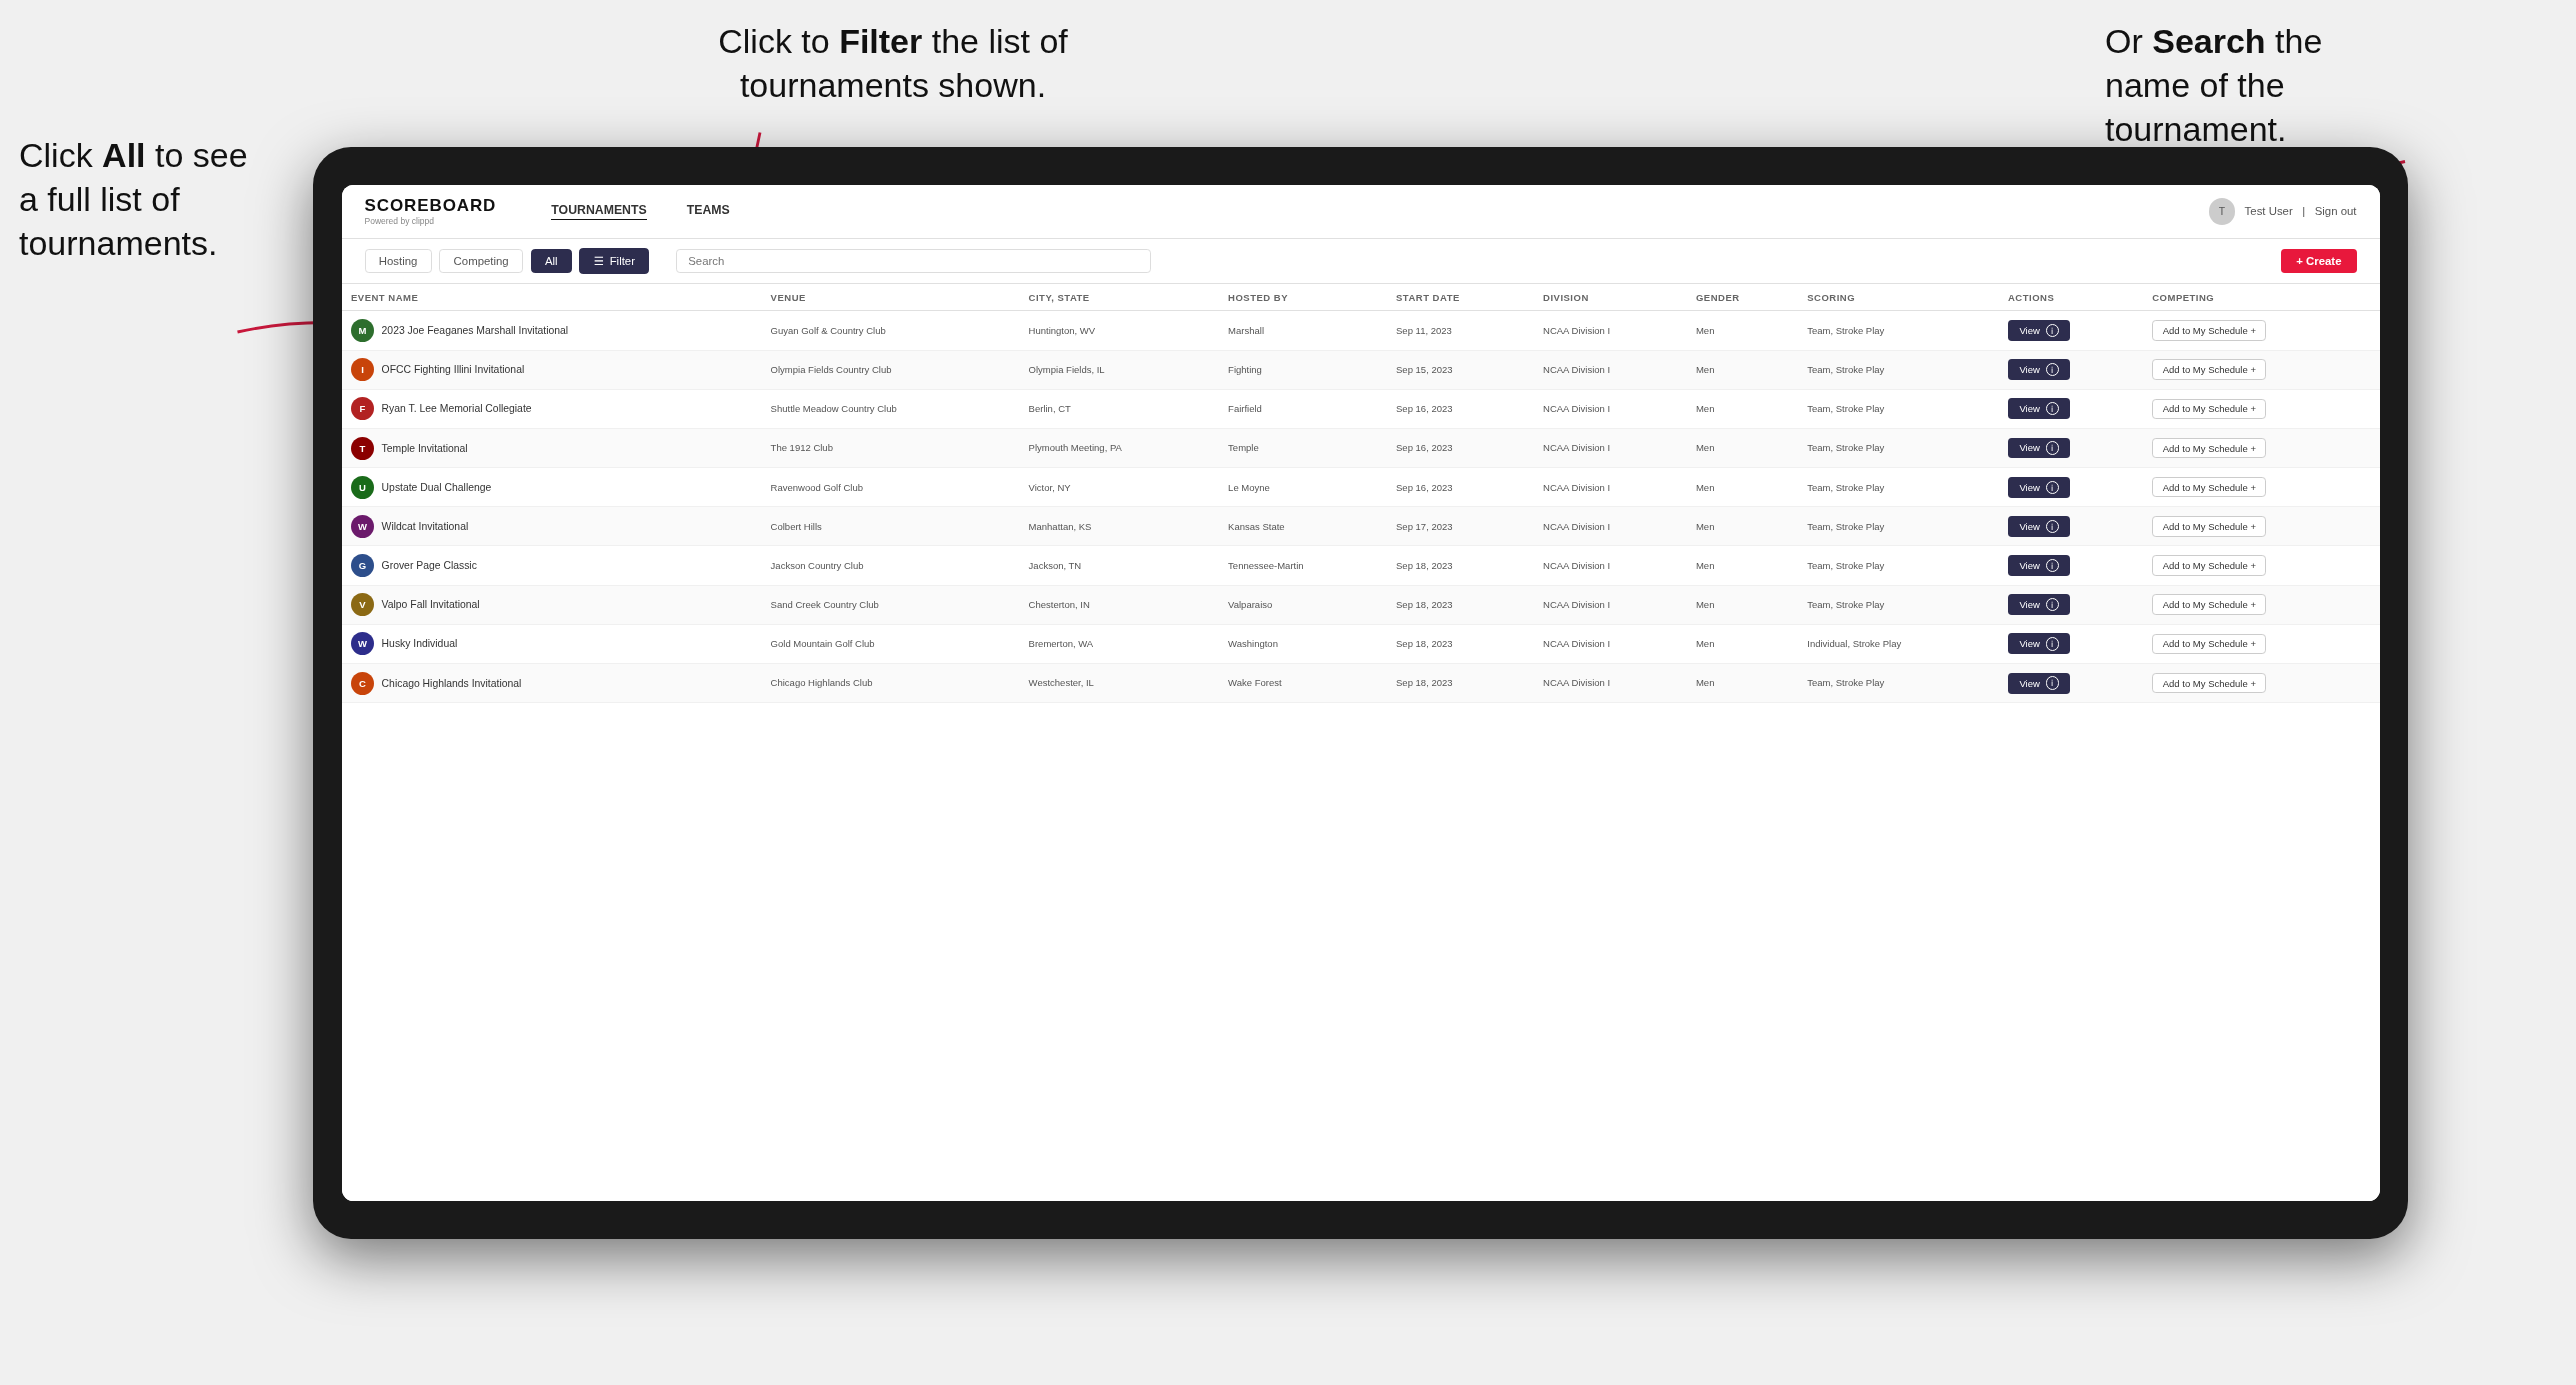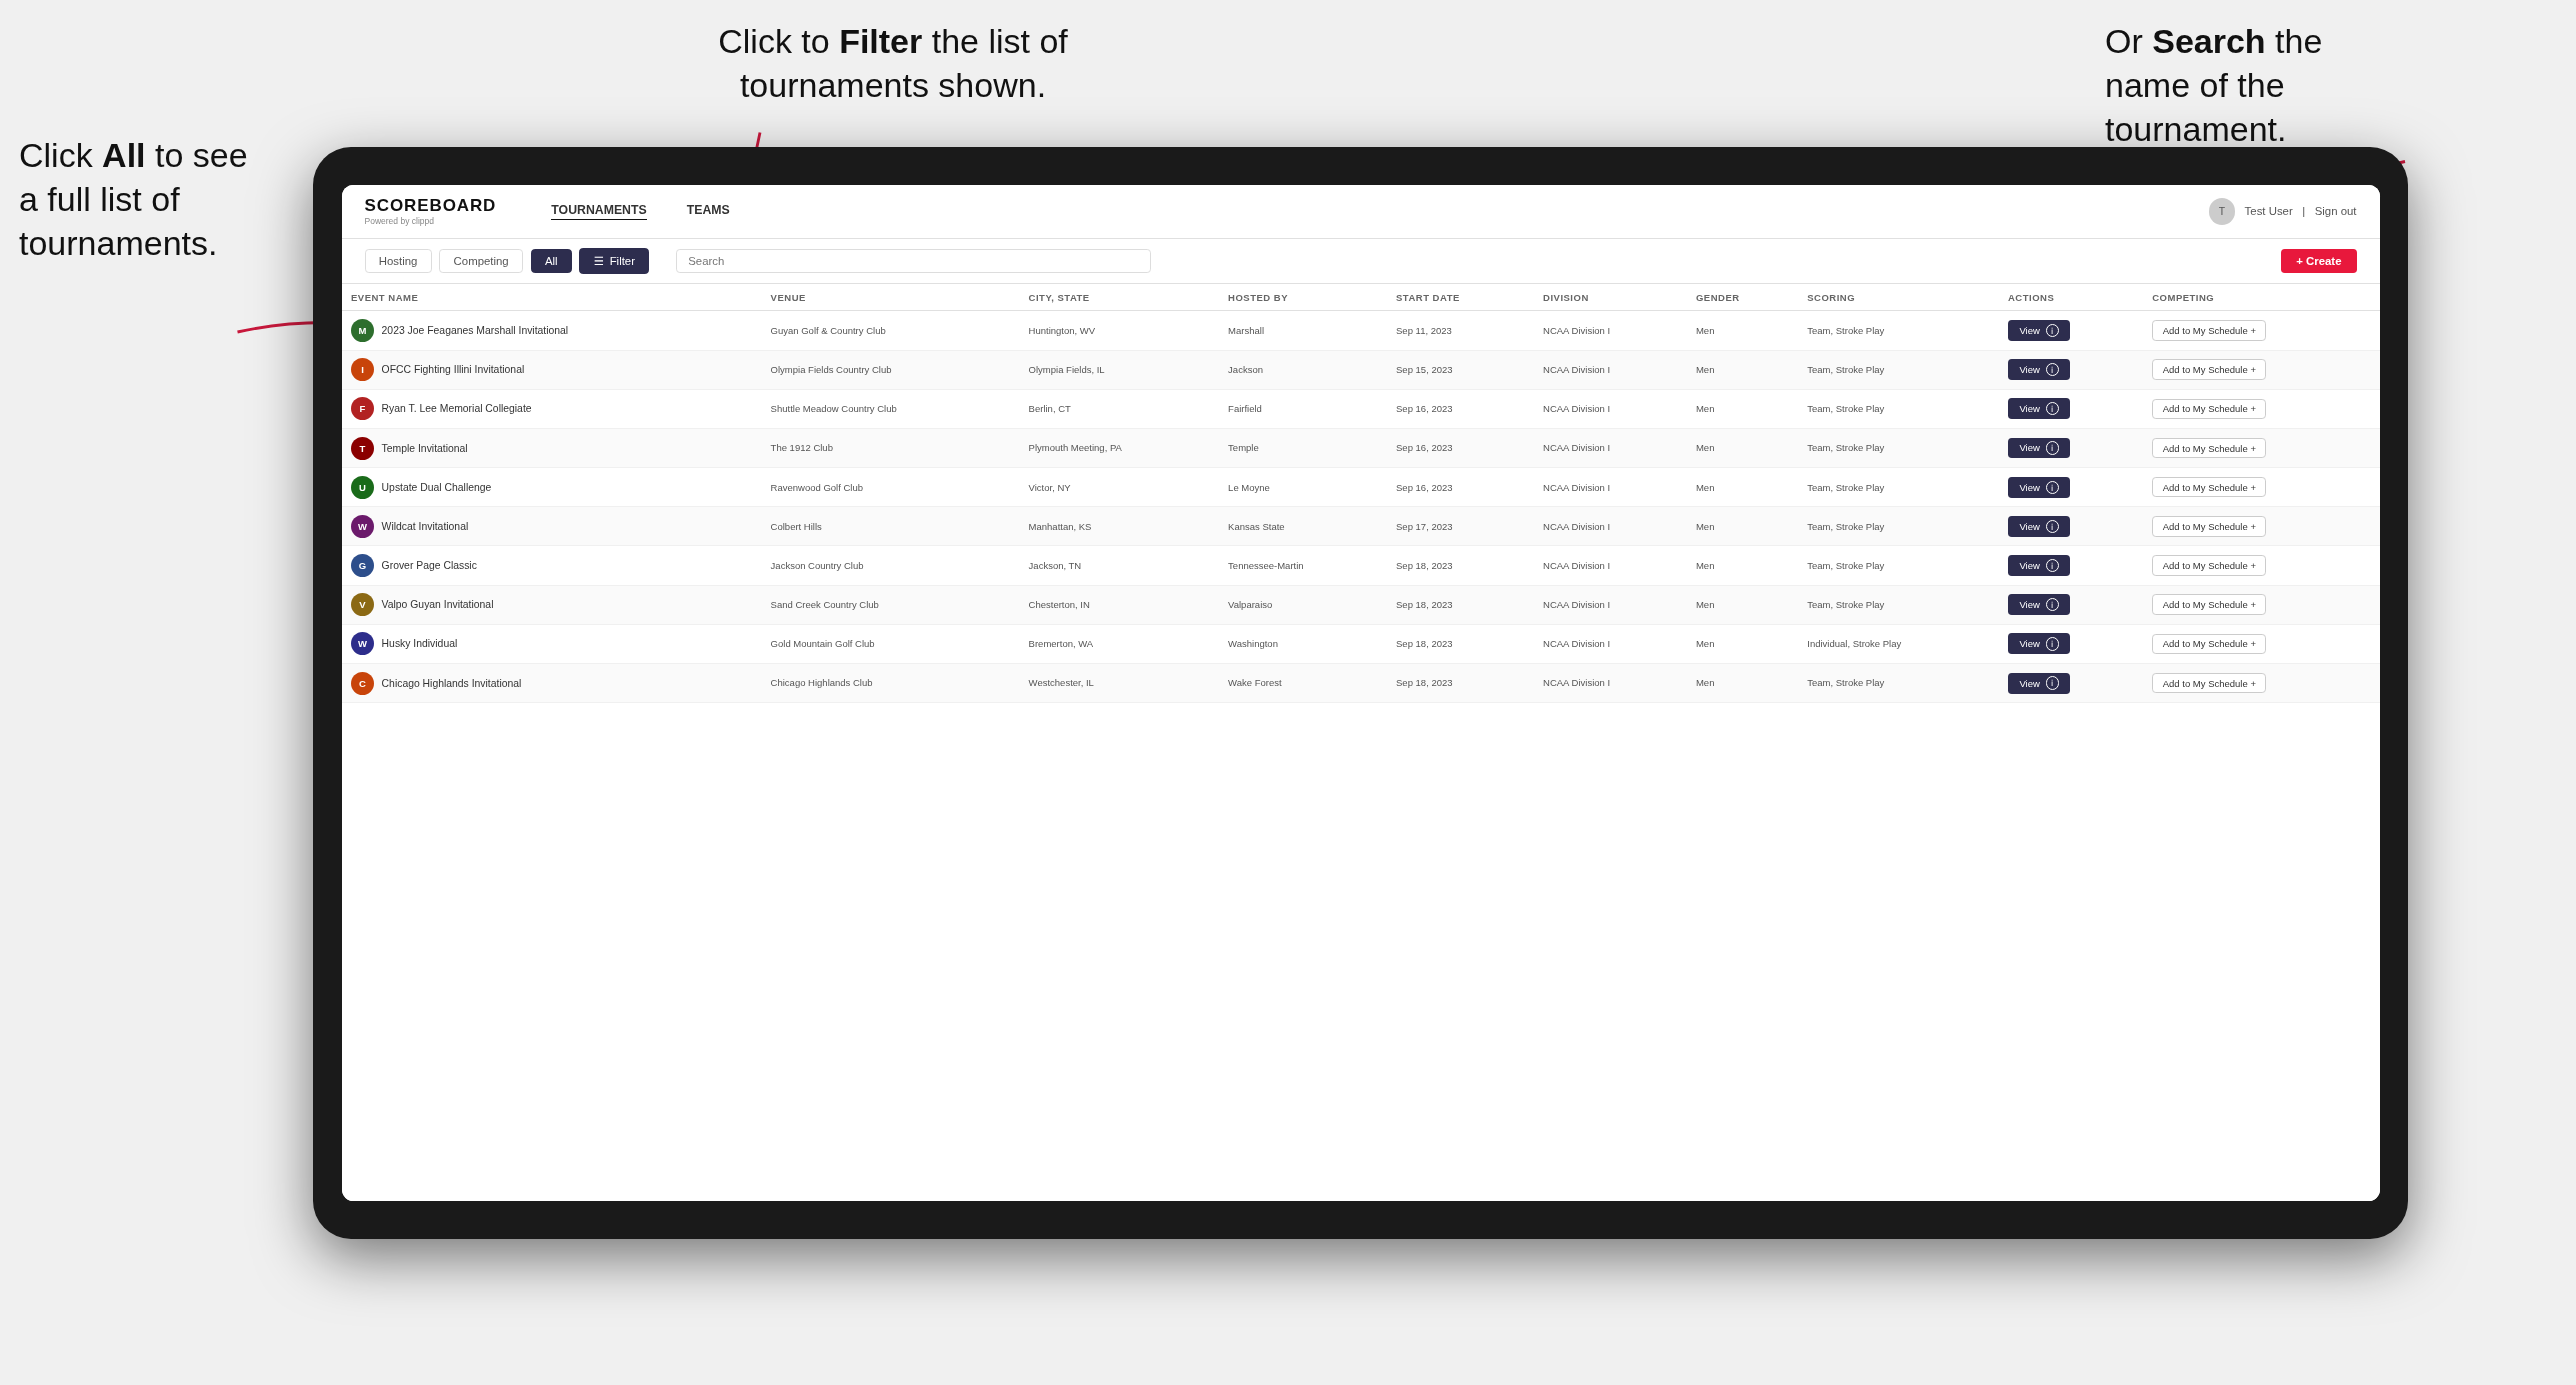--- a/index.html
+++ b/index.html
@@ -411,21 +411,21 @@
   </tr>
             <tr style="background: rgb(250, 250, 250);">
     <td>
       <div class="event-name-cell">
         <div class="team-logo" style="background:#c8440a;color:white;">I</div>
         <span>OFCC Fighting Illini Invitational</span>
       </div>
     </td>
     <td><span class="small-text">Olympia Fields Country Club</span></td>
     <td><span class="small-text">Olympia Fields, IL</span></td>
-    <td><span class="small-text">Jackson</span></td>
+    <td><span class="small-text">Fighting</span></td>
     <td><span class="small-text">Sep 15, 2023</span></td>
     <td><span class="small-text">NCAA Division I</span></td>
     <td><span class="small-text">Men</span></td>
     <td><span class="small-text">Team, Stroke Play</span></td>
     <td>
       <button class="view-btn">
         View <span style="display:inline-block;width:13.3px;height:13.3px;border-radius:50%;border:1.4px solid white;line-height:13.3px;text-align:center;font-size:8.5px;margin-left:1.9px;">ℹ</span>
       </button>
     </td>
     <td>
@@ -544,21 +544,21 @@
       </button>
     </td>
     <td>
       <button class="add-btn">Add to My Schedule +</button>
     </td>
   </tr>
             <tr style="background: rgb(250, 250, 250);">
     <td>
       <div class="event-name-cell">
         <div class="team-logo" style="background:#8b6914;color:white;">V</div>
-        <span>Valpo Guyan Invitational</span>
+        <span>Valpo Fall Invitational</span>
       </div>
     </td>
     <td><span class="small-text">Sand Creek Country Club</span></td>
     <td><span class="small-text">Chesterton, IN</span></td>
     <td><span class="small-text">Valparaiso</span></td>
     <td><span class="small-text">Sep 18, 2023</span></td>
     <td><span class="small-text">NCAA Division I</span></td>
     <td><span class="small-text">Men</span></td>
     <td><span class="small-text">Team, Stroke Play</span></td>
     <td>

